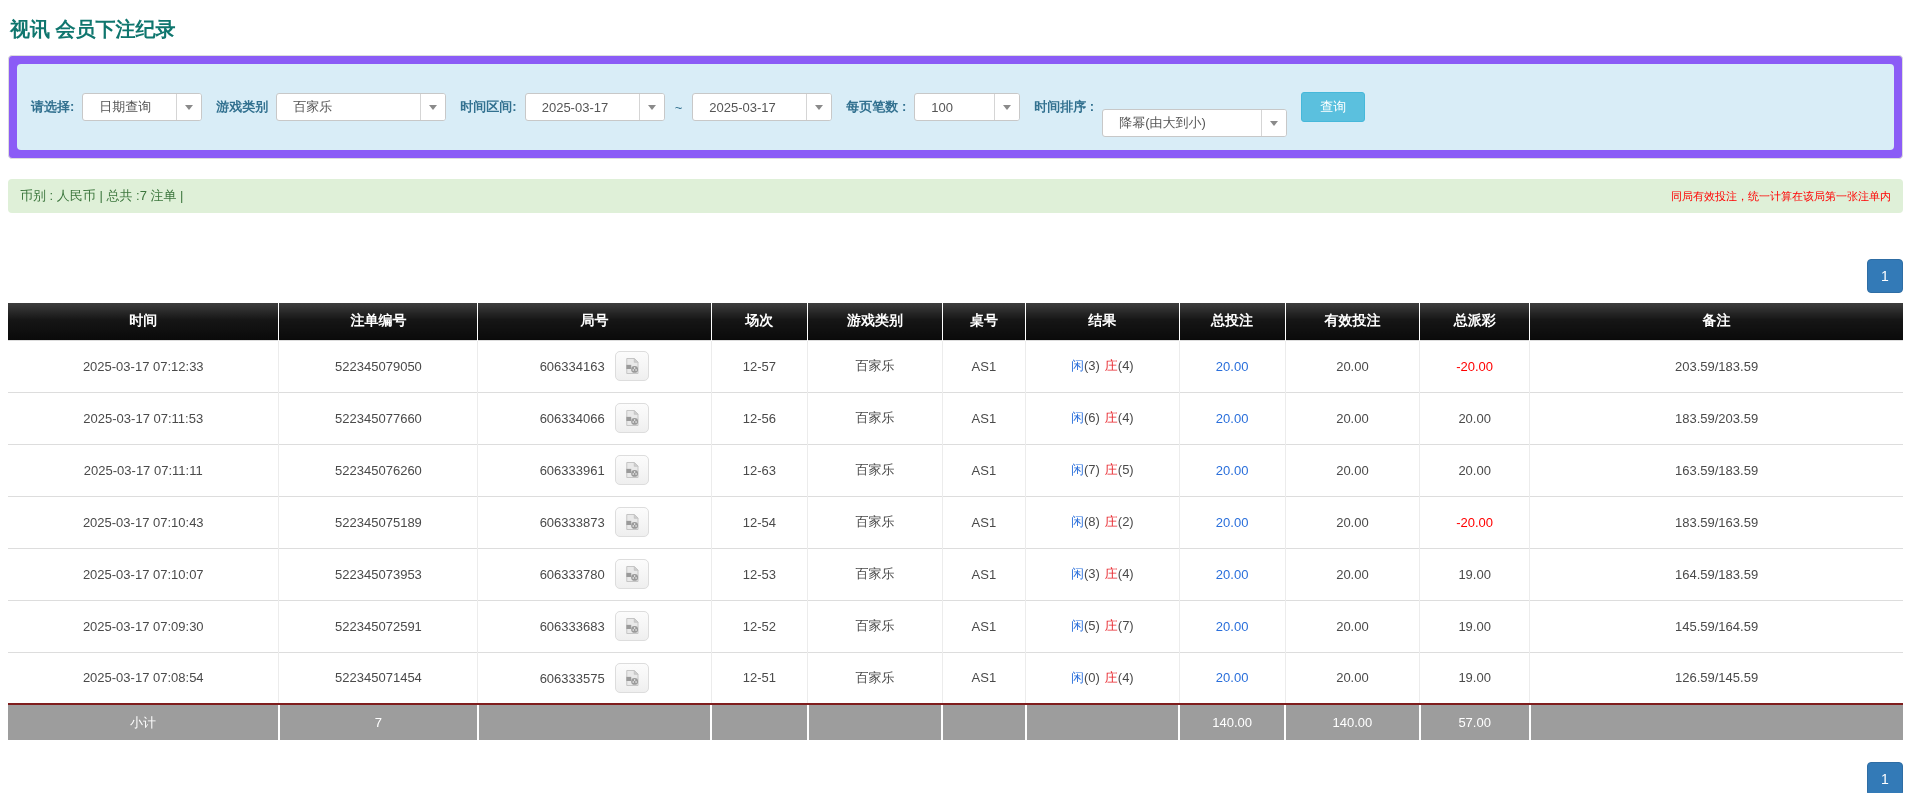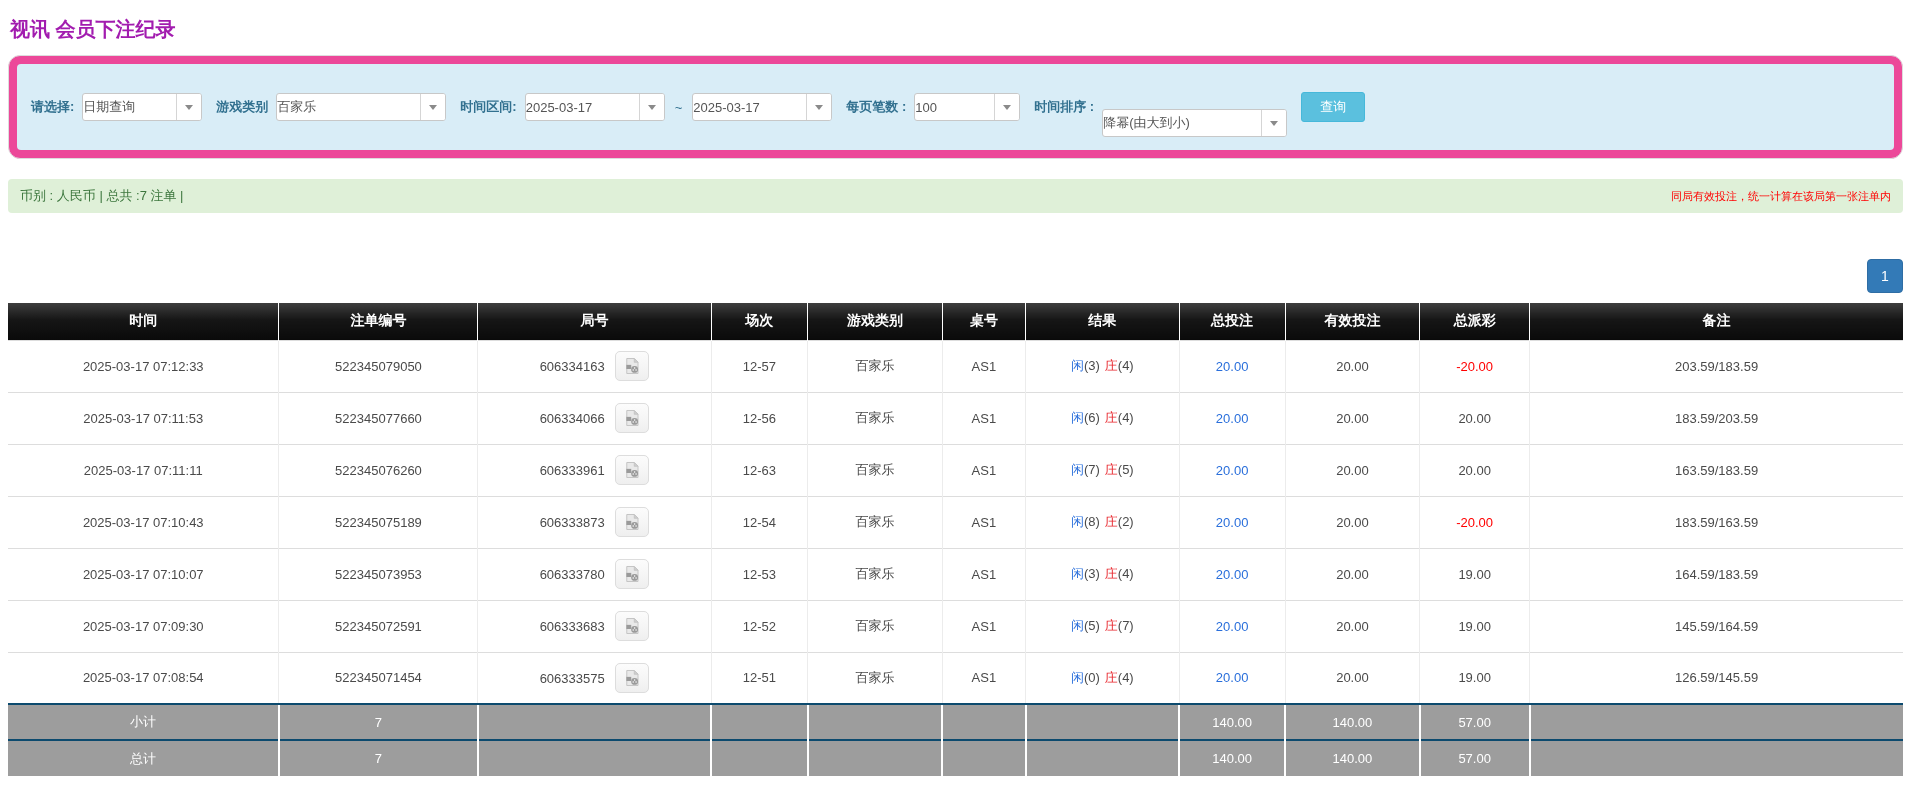--- a/index.html
+++ b/index.html
@@ -1,29 +1,29 @@
 <!DOCTYPE html>
 <html><head>
 <meta charset="utf-8">
 <style>
   * { margin:0; padding:0; box-sizing:border-box; }
   html,body { width:1911px; height:793px; overflow:hidden; background:#fff;
     font-family:"Liberation Sans","DejaVu Sans",sans-serif; }
   .wrap { margin:0 8px; }
 
   
-  .page-title { margin:16px 0 0 2px; font-size:20px; font-weight:bold; color:#a21caf; }
-
-  
-  .filter-panel { margin-top:12px; border:1px solid #ddd; border-radius:12px; background:#ec4899; padding:8px; }
+  .page-title { margin:16px 0 0 2px; font-size:20px; font-weight:bold; color:#0f766e; }
+
+  
+  .filter-panel { margin-top:12px; border:1px solid #ddd; border-radius:4px; background:#8b5cf6; padding:8px; }
   .filter-bar { background:#d9edf7; border-radius:4px; padding:13px 14px; display:flex; align-items:center; }
   .f-label { color:#31708f; font-weight:bold; font-size:13px; white-space:nowrap; margin-right:8px; }
   .combo { display:flex; align-items:stretch; height:28px; background:#fff; border:1px solid #c8c8c8;
            border-radius:3px; overflow:hidden; margin-right:14px; }
-  .combo .val { font-size:13px; color:#555; padding:0 0; display:flex; align-items:center; white-space:nowrap; }
+  .combo .val { font-size:13px; color:#555; padding:0 16px; display:flex; align-items:center; white-space:nowrap; }
   .combo .caret-box { width:25px; border-left:1px solid #d5d5d5; background:#fff; display:flex;
            align-items:center; justify-content:center; cursor:pointer; }
   .caret { width:0; height:0; border-left:4px solid transparent; border-right:4px solid transparent;
            border-top:5px solid #8a8a8a; }
   .tilde { color:#31708f; font-size:13px; margin:0 10px 0 -4px; }
   .btn-search { height:30px; padding:0 18px; background:#5bc0de; border:1px solid #46b8da; border-radius:3px;
            color:#fff; font-size:13px; cursor:pointer; }
 
   
   .green-bar { margin-top:20px; background:#dff0d8; border-radius:4px; height:34px; display:flex;
@@ -49,21 +49,21 @@
   .t-blue { color:#2a6fdb; }
   .t-red  { color:#e8262d; margin-left:5px; }
   .payout.neg { color:#f00; }
   .video-btn { display:inline-flex; align-items:center; justify-content:center; width:34px; height:30px;
            margin-left:7px; vertical-align:middle; background:linear-gradient(#fcfcfc,#efefef);
            border:1px solid #ddd; border-radius:5px; cursor:pointer; }
   .round-num { vertical-align:middle; }
 
   
   .bets tr.sumrow td { background:#9d9d9d; color:#fff; height:36px; border-left:2px solid #fff;
-           border-top:2px solid #0c4a6e; font-size:13px; }
+           border-top:2px solid #7f1d1d; font-size:13px; }
   .bets tr.sumrow td:first-child { border-left:none; }
 </style>
 </head>
 <body>
 
 <div class="wrap">
 
   <h1 class="page-title">视讯 会员下注纪录</h1>
 
   <div class="filter-panel">
@@ -349,33 +349,20 @@
         <td></td>
           <td></td>
           <td></td>
         <td></td>
           <td></td>
         <td>140.00</td>
         <td>140.00</td>
         <td>57.00</td>
         <td></td>
       </tr>
-      <tr class="sumrow">
-        <td>总计</td>
-        <td>7</td>
-        <td></td>
-          <td></td>
-          <td></td>
-        <td></td>
-          <td></td>
-        <td>140.00</td>
-        <td>140.00</td>
-        <td>57.00</td>
-        <td></td>
-      </tr>
     </tbody>
   </table>
 
   <div class="pag-row bottom">
     <button class="page-btn">1</button>
   </div>
 
 </div>
 
 </body></html>

